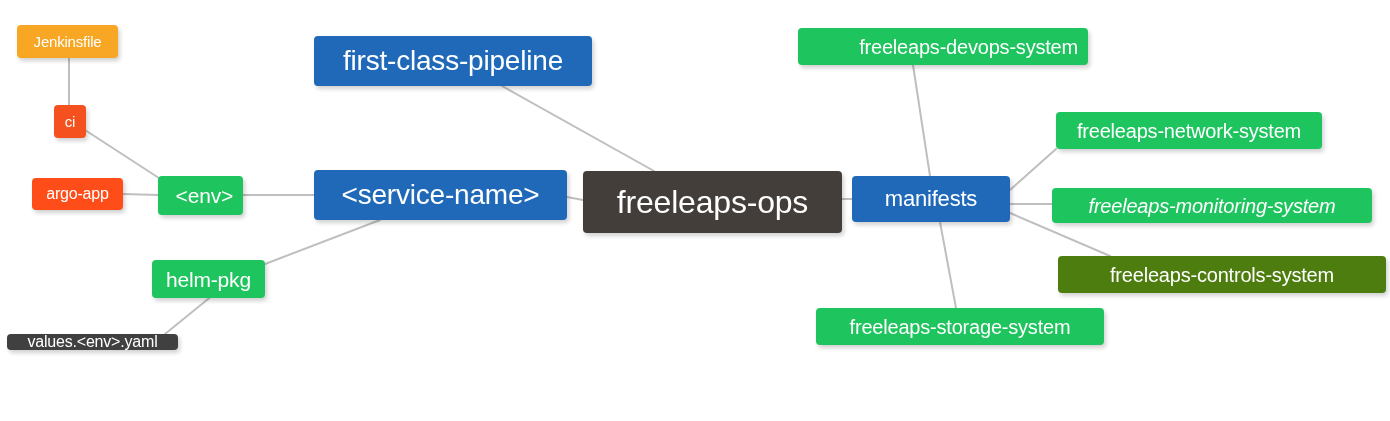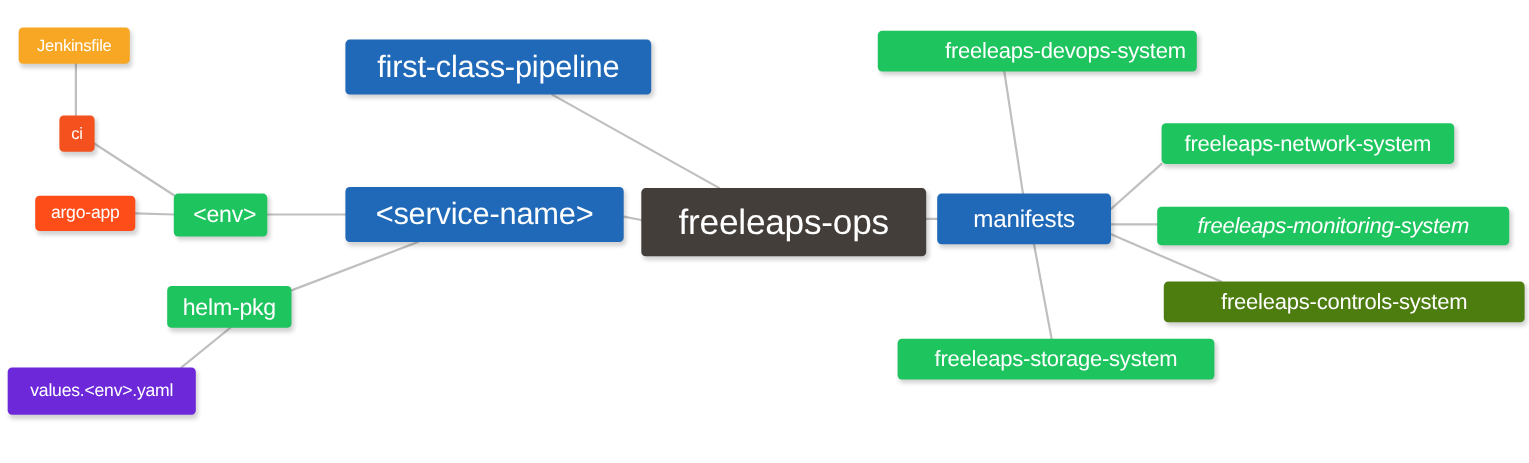--- a/index.html
+++ b/index.html
@@ -71,21 +71,21 @@
       </div>
       <div class="node" style="left: 32px; top: 178px; width: 91px; height: 32px; background: rgb(255, 77, 25); font-size: 16px;">
         <span class="node-label">argo-app</span>
       </div>
       <div class="node" style="left: 158px; top: 176px; width: 85px; height: 39px; background: rgb(30, 196, 94); font-size: 21px; justify-content: flex-end;">
         <span class="node-label">&lt;env&gt;</span>
       </div>
       <div class="node" style="left: 152px; top: 260px; width: 113px; height: 38px; background: rgb(30, 196, 94); font-size: 21px;">
         <span class="node-label">helm-pkg</span>
       </div>
-      <div class="node" style="left: 7px; top: 334px; width: 171px; height: 43px; background: #6d28d9; font-size: 16px;">
+      <div class="node" style="left: 7px; top: 334px; width: 171px; height: 16px; background: #404040; font-size: 16px;">
         <span class="node-label">values.&lt;env&gt;.yaml</span>
       </div>
       <div class="node" style="left: 314px; top: 36px; width: 278px; height: 50px; background: rgb(31, 105, 184); font-size: 28px;">
         <span class="node-label">first-class-pipeline</span>
       </div>
       <div class="node" style="left: 314px; top: 170px; width: 253px; height: 50px; background: rgb(31, 105, 184); font-size: 28px;">
         <span class="node-label">&lt;service-name&gt;</span>
       </div>
       <div class="node" style="left: 583px; top: 171px; width: 259px; height: 62px; background: rgb(68, 62, 59); font-size: 32px;">
         <span class="node-label">freeleaps-ops</span>

